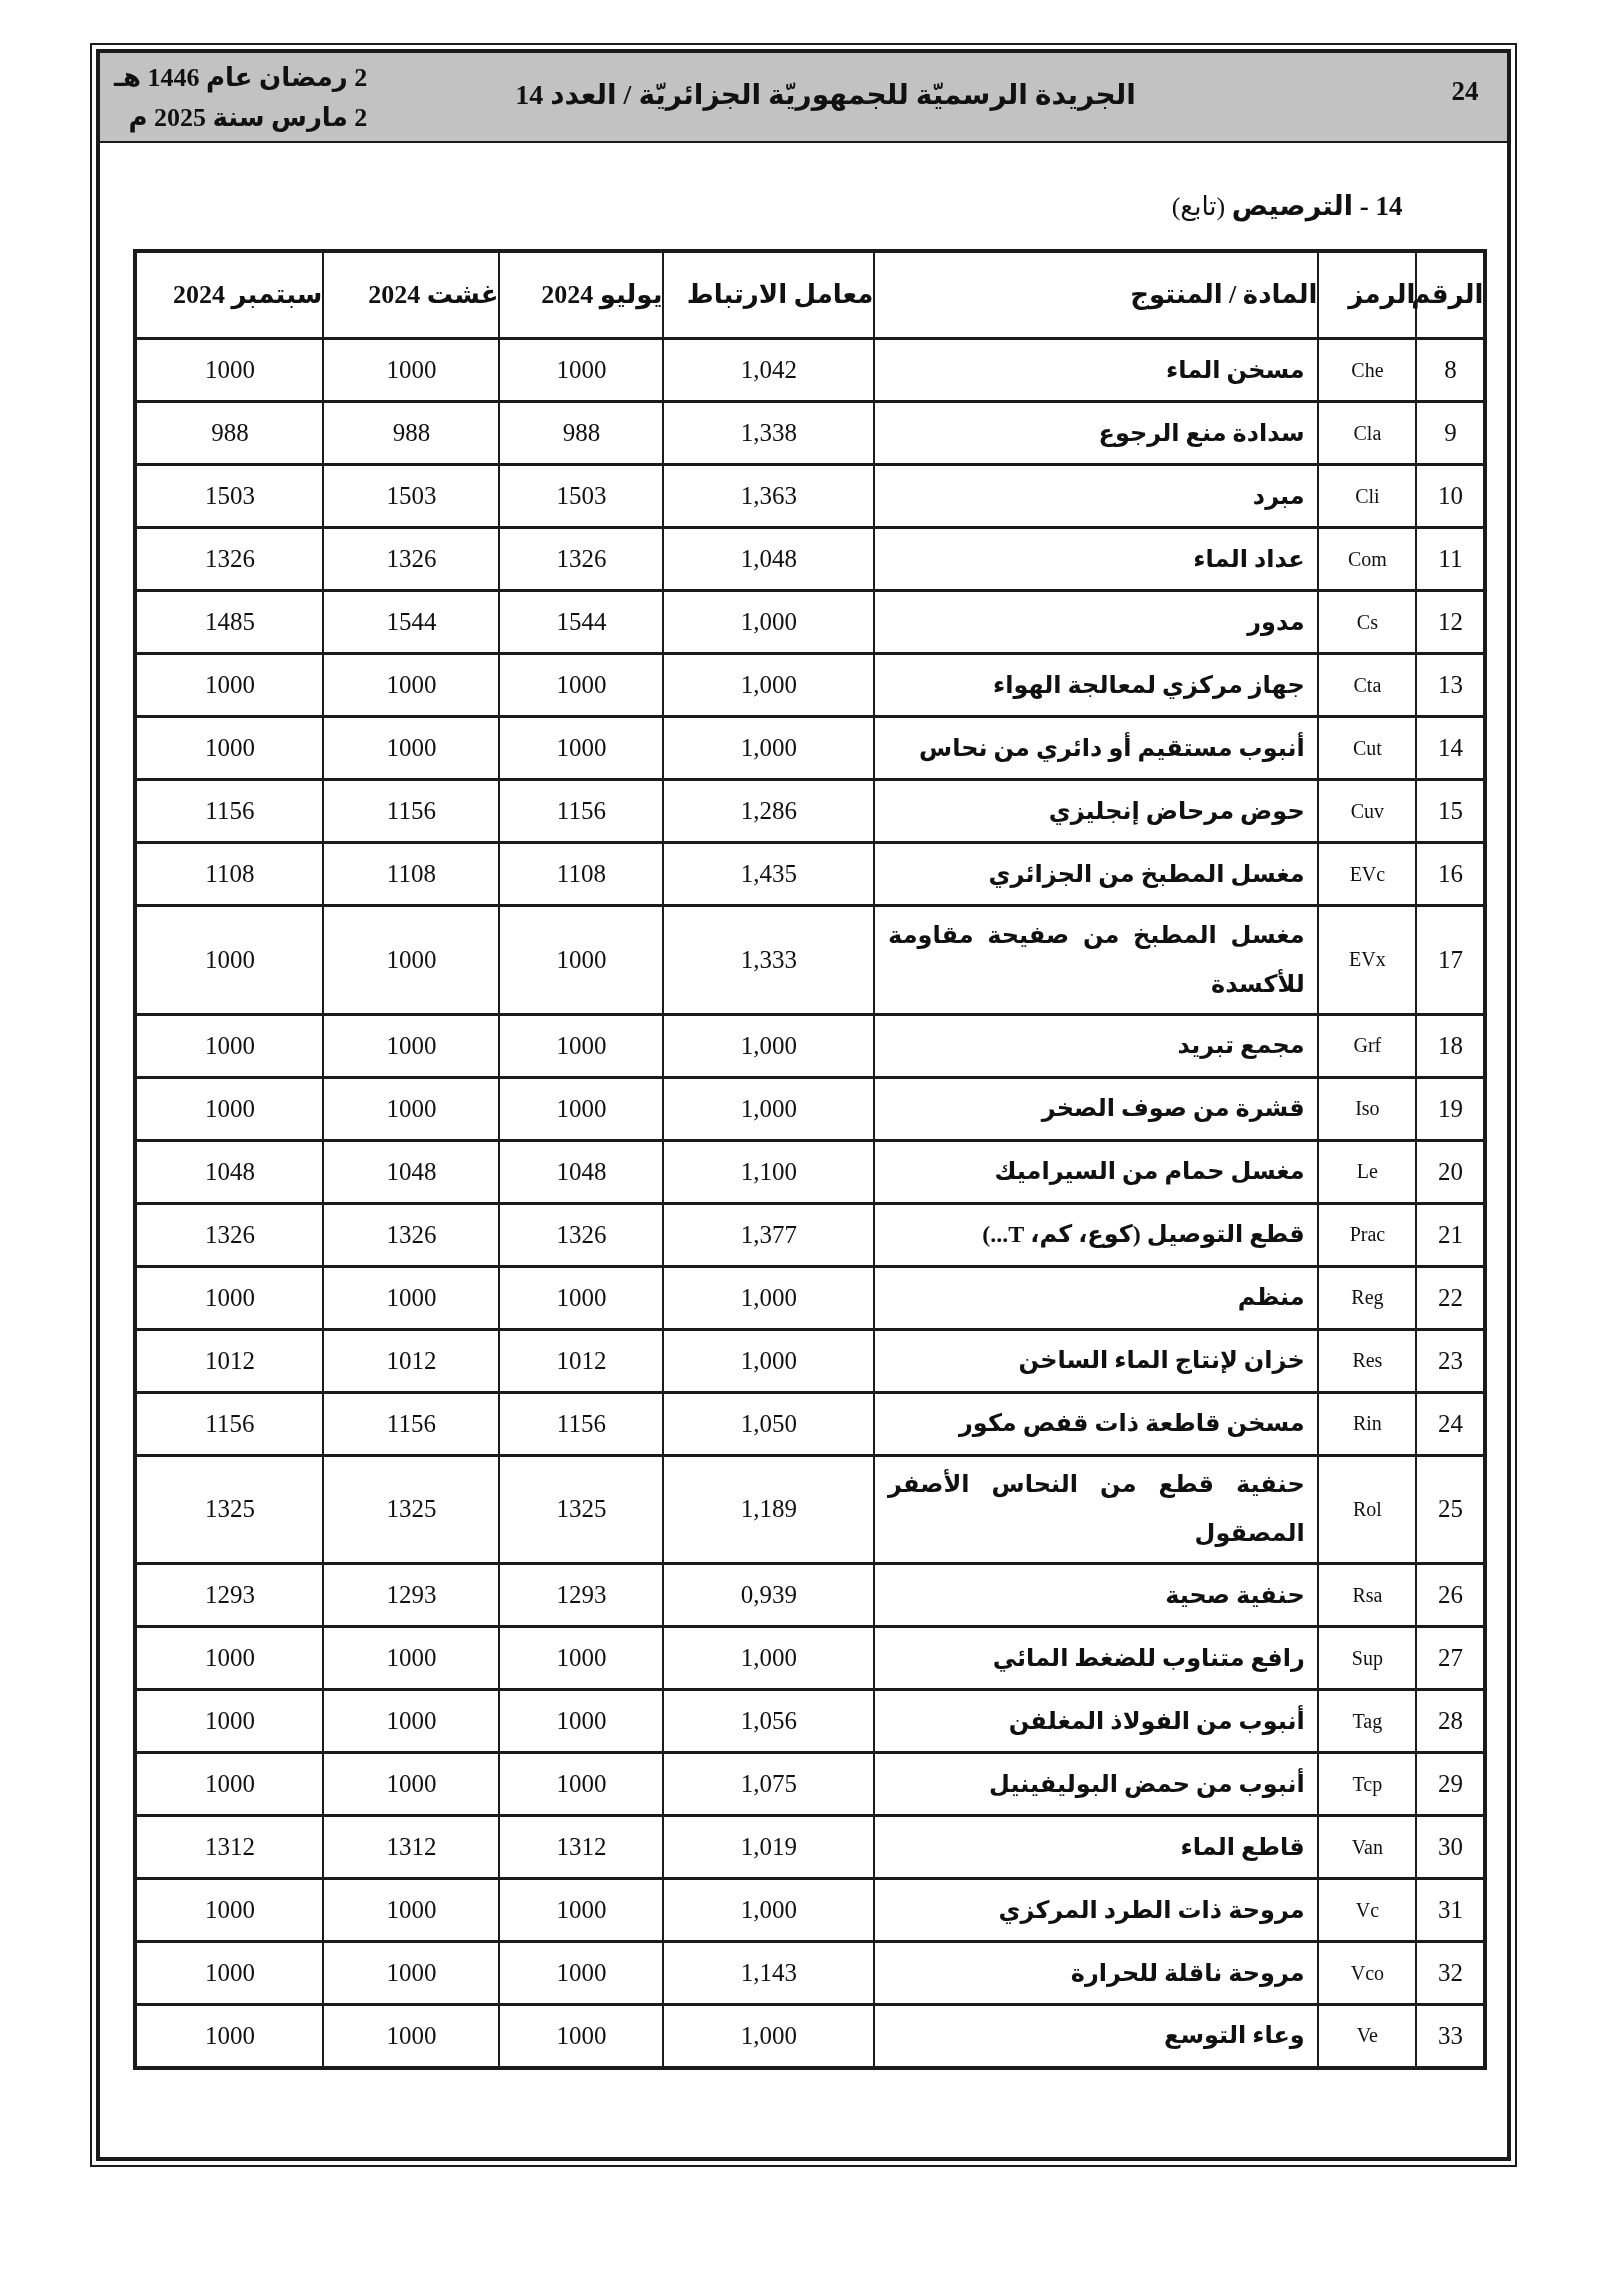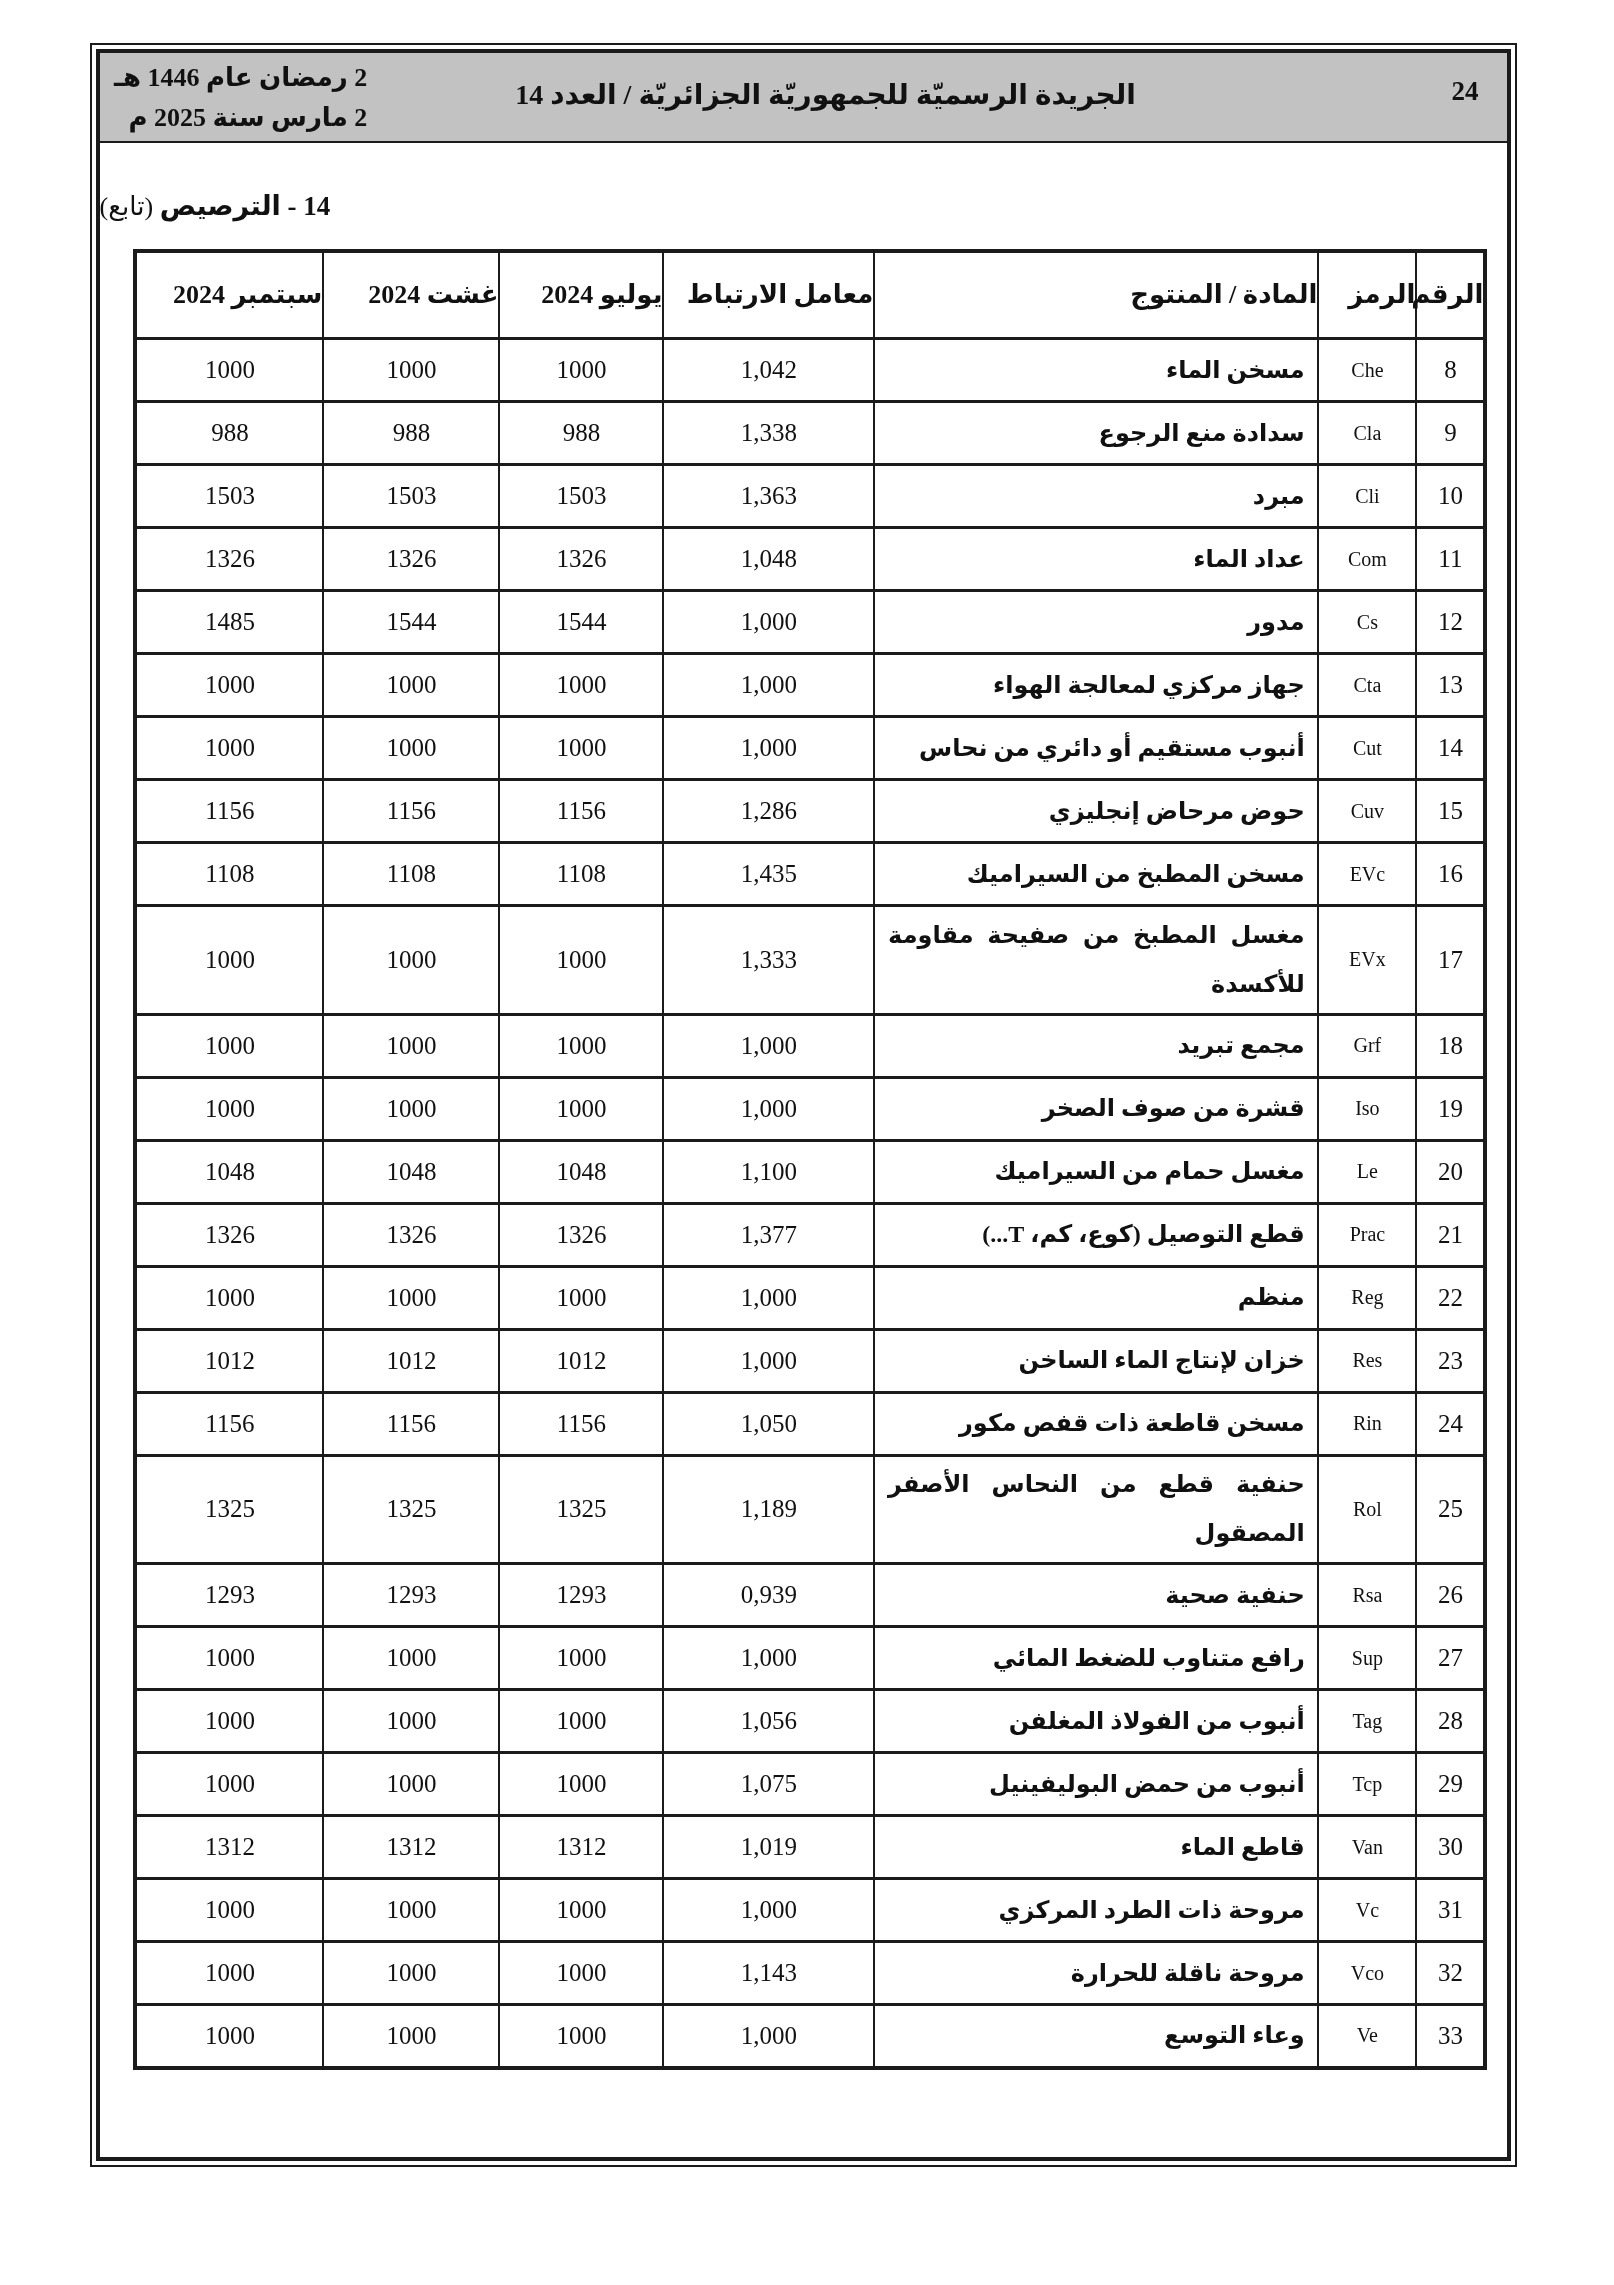--- a/index.html
+++ b/index.html
@@ -39,21 +39,21 @@
     padding-top: 25px;
     font-size: 28px; font-weight: 700;
   }
   .masthead-pagenum {
     position: absolute; right: 29px; top: 23.5px;
     font-size: 27px; font-weight: 700;
   }
   .content { direction: rtl; }
   .section-title {
     margin: 47px 105px 2px 0;
-    direction: rtl; text-align: left;
+    direction: rtl; text-align: right;
     font-size: 27px; font-weight: 700;
   }
   .section-title .suffix { font-weight: 400; font-size: 26px; }
   table.price-table {
     direction: rtl;
     border-collapse: collapse;
     table-layout: fixed;
     width: 1350px;
     margin: 27px 20px 0 0;
     border: 4.5px solid #1b1b1b;
@@ -194,21 +194,21 @@
               <td class="col-code">Cuv</td>
               <td class="col-product">حوض مرحاض إنجليزي</td>
               <td class="col-coefficient">1,286</td>
               <td class="col-july">1156</td>
               <td class="col-august">1156</td>
               <td class="col-september">1156</td>
             </tr>
             <tr>
               <td class="col-number">16</td>
               <td class="col-code">EVc</td>
-              <td class="col-product">مسخن المطبخ من السيراميك</td>
+              <td class="col-product">مغسل المطبخ من الجزائري</td>
               <td class="col-coefficient">1,435</td>
               <td class="col-july">1108</td>
               <td class="col-august">1108</td>
               <td class="col-september">1108</td>
             </tr>
             <tr>
               <td class="col-number">17</td>
               <td class="col-code">EVx</td>
               <td class="col-product">مغسل المطبخ من صفيحة مقاومة للأكسدة</td>
               <td class="col-coefficient">1,333</td>

